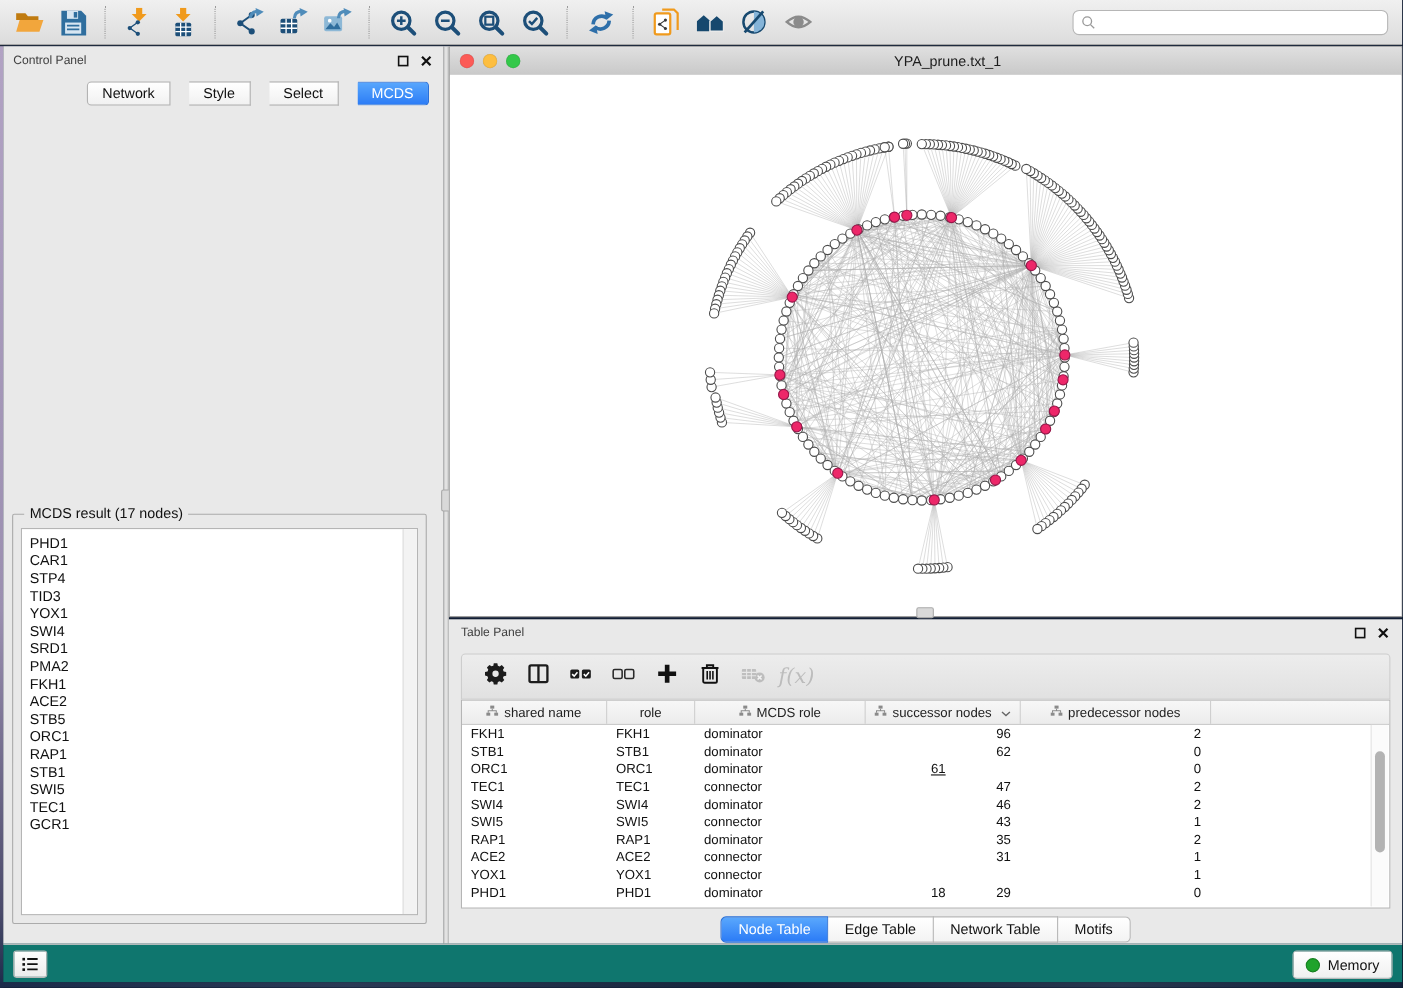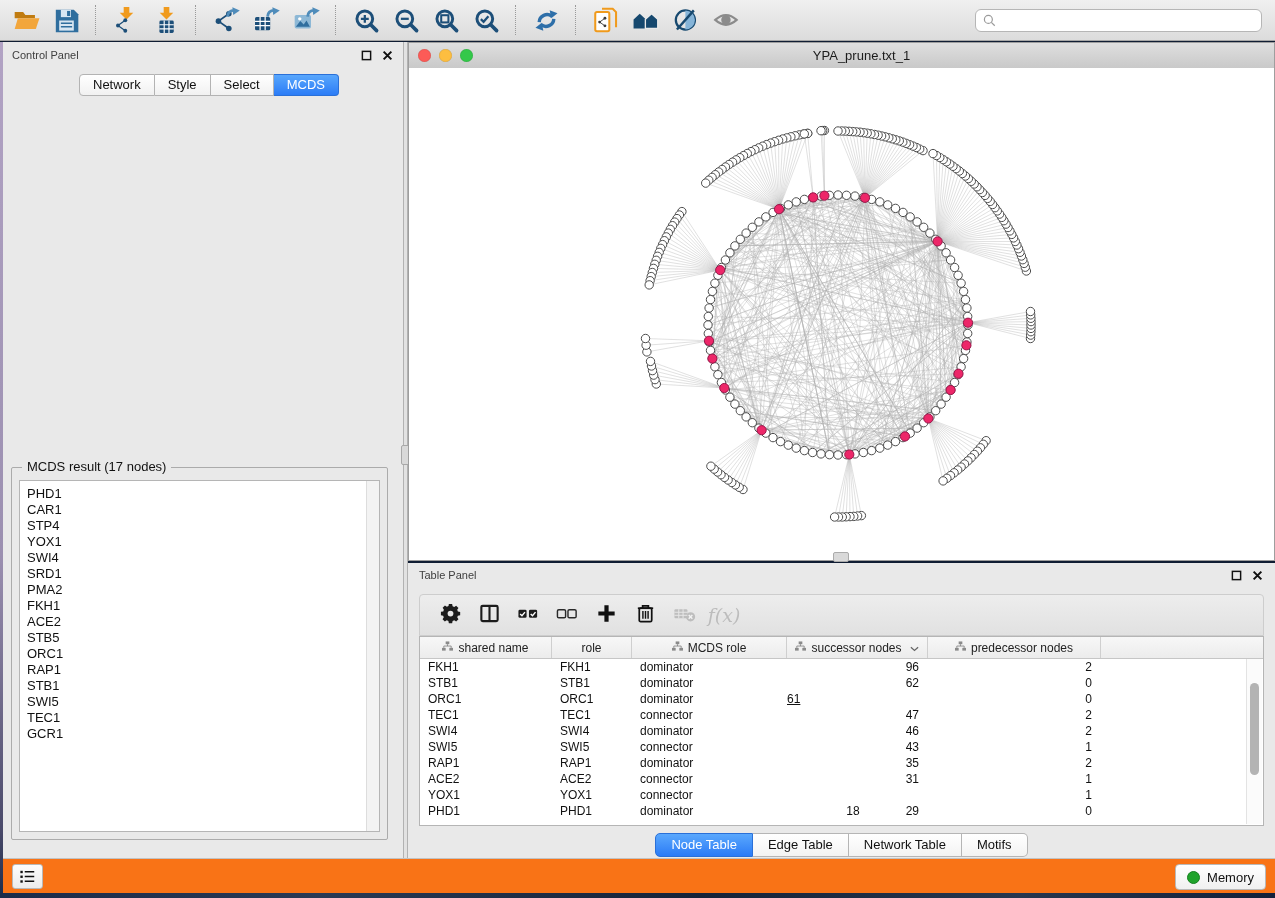--- a/index.html
+++ b/index.html
@@ -24,21 +24,21 @@
 
   
   .panel-title{font-size:11px;color:#404040;}
   .win-btns{position:absolute;display:flex;gap:10px;align-items:center;}
   .win-glyph{display:flex;align-items:center;}
 
   
   .control-panel{position:absolute;left:3px;top:42px;width:400px;height:816px;background:#e9e9e9;}
   .cp-title{position:absolute;left:9px;top:7px;}
   .cp-btns{right:10px;top:8px;}
-  .cp-tabs{position:absolute;left:76px;top:32px;display:flex;z-index:3;}
+  .cp-tabs{position:absolute;left:76px;top:32px;display:flex;z-index:3;gap:17px;}
   .tab{height:20px;line-height:20px;padding:0 13px;font-size:13px;color:#111;
     background:linear-gradient(#ffffff,#f1f1f1);border:1px solid #b3b3b3;border-left:none;cursor:default;}
   .tab:first-child{border-left:1px solid #b3b3b3;border-radius:4px 0 0 4px;}
   .tab:last-child{border-radius:0 4px 4px 0;}
   .tab.active{background:linear-gradient(#58a7fd,#2c7cf6);color:#fff;border-color:#2a70d8;}
   .cp-box{position:absolute;left:7px;top:43px;width:385px;height:374px;box-sizing:border-box;
     background:#efefef;border:1px solid #c7c7c7;border-radius:6px;z-index:1;}
   .opt-label{text-align:center;margin-top:30px;font-size:13px;color:#111;}
   .opt-select{position:absolute;left:36px;top:49px;width:314px;height:22px;box-sizing:border-box;
     background:#fff;border:1px solid #b0b0b0;border-radius:4px;display:flex;align-items:center;}
@@ -97,21 +97,21 @@
   .tp-thumb{position:absolute;left:3px;top:24px;width:9px;height:92px;background:#b3b3b3;border-radius:5px;}
   .tp-tabs{position:absolute;left:0;right:0;top:270px;display:flex;justify-content:center;}
   .seg{height:22px;line-height:22px;padding:0 15px;font-size:13px;color:#111;
     background:linear-gradient(#ffffff,#f3f3f3);border:1px solid #b5b5b5;border-left:none;}
   .seg:first-child{border-left:1px solid #b5b5b5;border-radius:5px 0 0 5px;}
   .seg:last-child{border-radius:0 5px 5px 0;}
   .seg.active{background:linear-gradient(#5aa8fd,#2b7bf6);color:#fff;border-color:#2a70d8;}
 
   
   .statusbar{position:absolute;left:3px;top:858px;width:1272px;height:35px;box-sizing:border-box;
-    background:#f97316;border-top:1px solid #c2c2c2;}
+    background:#0f766e;border-top:1px solid #c2c2c2;}
   .sb-left-btn{position:absolute;left:9px;top:5px;width:31px;height:25px;box-sizing:border-box;
     background:linear-gradient(#fdfdfd,#ececec);border:1px solid #b9b9b9;border-radius:3px;
     display:flex;align-items:center;justify-content:center;}
   .memory-btn{position:absolute;right:9px;top:5px;height:26px;box-sizing:border-box;
     background:linear-gradient(#ffffff,#f0f0f0);border:1px solid #b9b9b9;border-radius:4px;
     display:flex;align-items:center;gap:7px;padding:0 11px;font-size:13px;color:#111;}
   .mem-dot{width:13px;height:13px;border-radius:50%;background:#1fa32b;border:1px solid #15801f;box-sizing:border-box;}
 </style>
 </head>
 <body>
@@ -323,20 +323,21 @@
         <div class="tab">Style</div>
         <div class="tab">Select</div>
         <div class="tab active">MCDS</div>
       </div>
     <div class="group-box">
       <span class="group-legend">MCDS result (17 nodes)</span>
       <div class="mcds-list" id="mcds-list">
           <div class="mcds-item">PHD1</div>
           <div class="mcds-item">CAR1</div>
           <div class="mcds-item">STP4</div>
+          <div class="mcds-item">TID3</div>
           <div class="mcds-item">YOX1</div>
           <div class="mcds-item">SWI4</div>
           <div class="mcds-item">SRD1</div>
           <div class="mcds-item">PMA2</div>
           <div class="mcds-item">FKH1</div>
           <div class="mcds-item">ACE2</div>
           <div class="mcds-item">STB5</div>
           <div class="mcds-item">ORC1</div>
           <div class="mcds-item">RAP1</div>
           <div class="mcds-item">STB1</div>
@@ -1392,21 +1393,21 @@
             <div class="td" style="width: 132px; padding-left: 8px; text-align: left;">STB1</div>
             <div class="td" style="width: 80px; padding-left: 8px; text-align: left;">STB1</div>
             <div class="td" style="width: 155px; padding-left: 8px; text-align: left;">dominator</div>
             <div class="td" style="width: 141px; padding-right: 9px; text-align: right;">62</div>
             <div class="td" style="width: 173px; padding-right: 9px; text-align: right;">0</div>
           </div>
           <div class="tr">
             <div class="td" style="width: 132px; padding-left: 8px; text-align: left;">ORC1</div>
             <div class="td" style="width: 80px; padding-left: 8px; text-align: left;">ORC1</div>
             <div class="td" style="width: 155px; padding-left: 8px; text-align: left;">dominator</div>
-            <div class="td" style="width: 141px; padding-right: 9px; text-align: left; text-decoration: underline;">61</div>
+            <div class="td" style="width: 141px; padding-right: 9px; text-align: center; text-decoration: underline;">61</div>
             <div class="td" style="width: 173px; padding-right: 9px; text-align: right;">0</div>
           </div>
           <div class="tr">
             <div class="td" style="width: 132px; padding-left: 8px; text-align: left;">TEC1</div>
             <div class="td" style="width: 80px; padding-left: 8px; text-align: left;">TEC1</div>
             <div class="td" style="width: 155px; padding-left: 8px; text-align: left;">connector</div>
             <div class="td" style="width: 141px; padding-right: 9px; text-align: right;">47</div>
             <div class="td" style="width: 173px; padding-right: 9px; text-align: right;">2</div>
           </div>
           <div class="tr">

